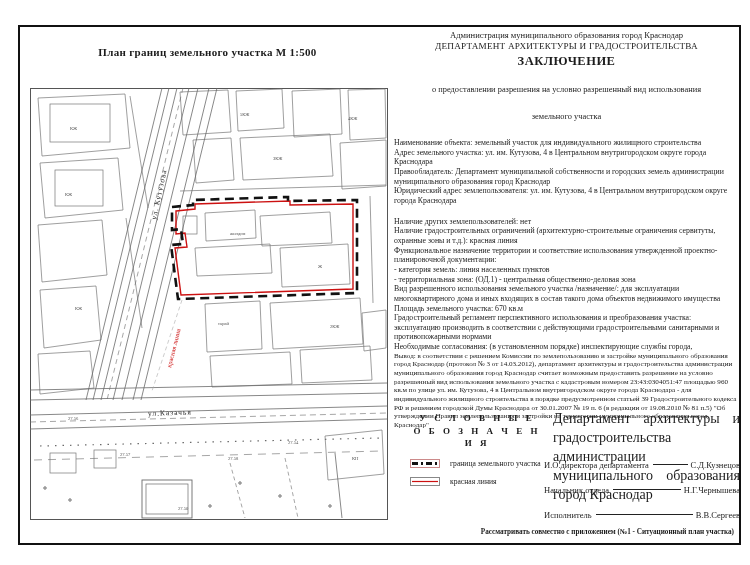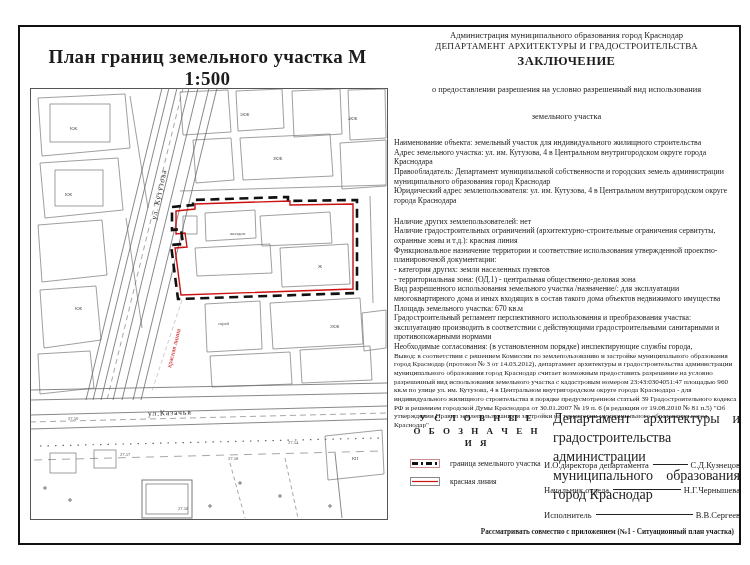--- a/index.html
+++ b/index.html
@@ -1,21 +1,21 @@
 <!DOCTYPE html>
 <html><head>
 <meta charset="utf-8">
 <style>
   html,body{margin:0;padding:0;background:#ffffff;}
   .page{position:relative;width:750px;height:565px;background:#ffffff;overflow:hidden;
         font-family:"Liberation Serif", serif;color:#1c1c1c;}
   .border-frame{position:absolute;left:18px;top:25px;width:719px;height:516px;
         border:2.5px solid #111;}
   .map-title{position:absolute;left:40px;top:46px;width:335px;text-align:center;
-        font-size:19px;font-weight:bold;letter-spacing:.3px;}
+        font-size:11px;font-weight:bold;letter-spacing:.3px;}
   .map-box{position:absolute;left:30px;top:88px;width:358px;height:432px;}
   .right-col{position:absolute;left:394px;top:30px;width:345px;}
   .hdr1{text-align:center;font-size:8.6px;margin:0 0 1px 0;}
   .hdr2{text-align:center;font-size:9.2px;margin:0;letter-spacing:.2px;}
   .hdr-title{text-align:center;font-size:12.5px;font-weight:bold;margin:3px 0 2px 0;letter-spacing:.5px;}
   .hdr-sub{text-align:center;font-size:8.4px;margin:16px;line-height:1.25;}
   .bodytext{margin-top:6px;}
   .bodytext p{margin:0;font-size:7.8px;line-height:1.24;text-align:left;}
   .bodytext p.gap{margin-top:11px;}
   .conclusion{margin-top:2px;font-size:7.1px !important;line-height:1.22 !important;}
@@ -160,21 +160,21 @@
     <p class="hdr-sub">земельного участка</p>
 
     <div class="bodytext">
       <p>Наименование объекта: земельный участок для индивидуального жилищного строительства</p>
       <p>Адрес земельного участка: ул. им. Кутузова, 4 в Центральном внутригородском округе города Краснодара</p>
       <p>Правообладатель:  Департамент муниципальной собственности и городских земель администрации муниципального образования город Краснодар</p>
       <p>Юридический адрес землепользователя:  ул. им. Кутузова, 4 в Центральном внутригородском округе города Краснодара</p>
       <p class="gap">Наличие других землепользователей: нет</p>
       <p>Наличие градостроительных ограничений (архитектурно-строительные ограничения сервитуты, охранные зоны и т.д.): красная линия</p>
       <p>Функциональное назначение территории и соответствие использования утвержденной проектно-планировочной документации:</p>
-      <p>- категория других: земли населенных пунктов</p>
+      <p>- категория земель: линия населенных пунктов</p>
       <p>- территориальная зона: (ОД.1) - центральная общественно-деловая зона</p>
       <p>Вид разрешенного использования земельного участка /назначение/: для эксплуатации многоквартирного дома и иных входящих в состав такого дома объектов недвижимого имущества</p>
       <p>Площадь земельного участка: 670 кв.м</p>
       <p>Градостроительный регламент перспективного использования и преобразования участка: эксплуатацию производить в соответствии с действующими градостроительными санитарными и противопожарными нормами</p>
       <p>Необходимые согласования: (в установленном порядке) инспектирующие службы города,</p>
       <p class="conclusion">Вывод: в соответствии с решением Комиссии по землепользованию и застройке муниципального образования город Краснодар (протокол № 3 от 14.03.2012), департамент архитектуры и градостроительства администрации муниципального образования город Краснодар считает возможным предоставить разрешение на условно разрешенный вид использования земельного участка с кадастровым номером 23:43:0304051:47 площадью 960 кв.м по улице ул. им. Кутузова, 4 в Центральном внутригородском округе города Краснодара - для индивидуального жилищного строительства в порядке предусмотренном статьей 39 Градостроительного кодекса  РФ и решением городской Думы Краснодара от 30.01.2007 № 19 п. 6 (в редакции от 19.08.2010 № 81 п.5) "Об утверждении Правил землепользования и застройки на территории муниципального образования город Краснодар"</p>
     </div>
   </div>
 
   <div class="legend">

